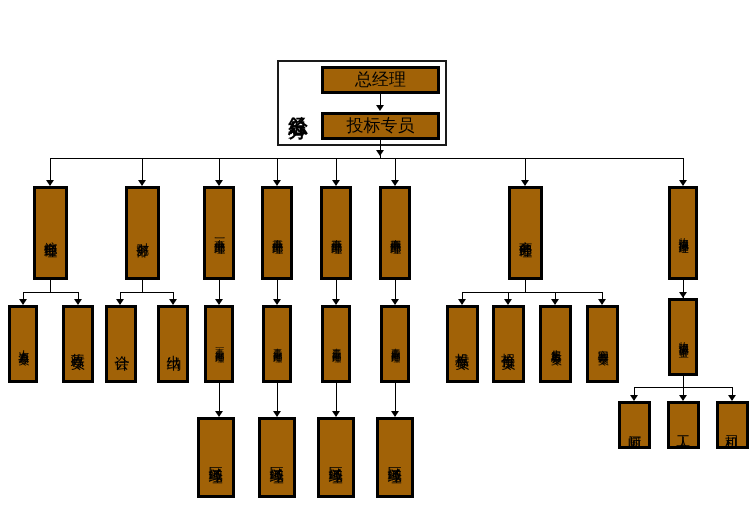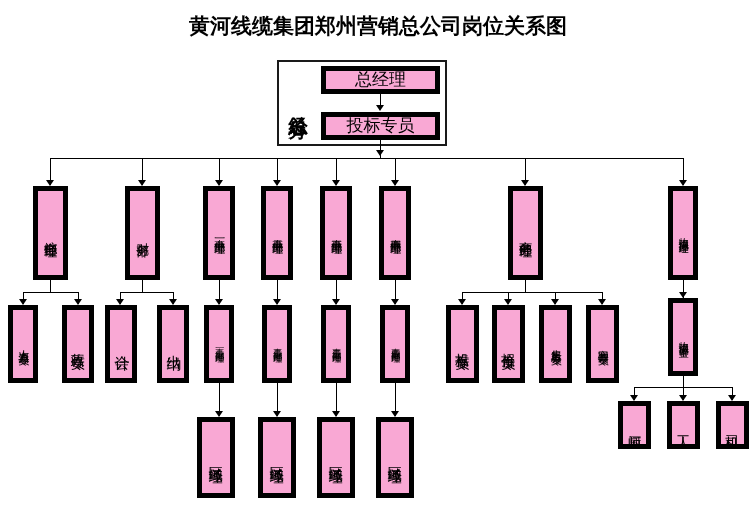--- a/index.html
+++ b/index.html
@@ -19,22 +19,22 @@
     font-weight:bold;
     color:#000000;
     letter-spacing:0px;
     white-space:nowrap;
   }
 
   
   .box{
     position:absolute;
     box-sizing:border-box;
-    background:#f9a8d4;
-    border:5px solid #000000;
+    background:#a16207;
+    border:3px solid #000000;
     color:#000000;
     display:flex;
     align-items:center;
     justify-content:center;
     text-align:right;
     line-height:1.05;
     overflow:hidden;
   }
   
   .vert{
@@ -69,21 +69,20 @@
     border-left:4px solid transparent;
     border-right:4px solid transparent;
     border-top:6px solid #000000;
   }
 </style>
 </head>
 <body>
 
 <div id="chart">
 
-  <div class="title">黄河线缆集团郑州营销总公司岗位关系图</div>
 
   <div class="gm-office" style="left:277px;top:60px;width:170px;height:86px;"></div>
   <div class="gm-label" style="left:282px;top:63px;width:34px;height:80px;font-size:19px;">总经办</div>
 
   <div class="box horz" style="left:321px;top:66px;width:119px;height:28px;font-size:17px;">
     <span>总经理</span>
   </div>
 
   <div class="box horz" style="left:321px;top:112px;width:119px;height:28px;font-size:17px;">
     <span>投标专员</span>

